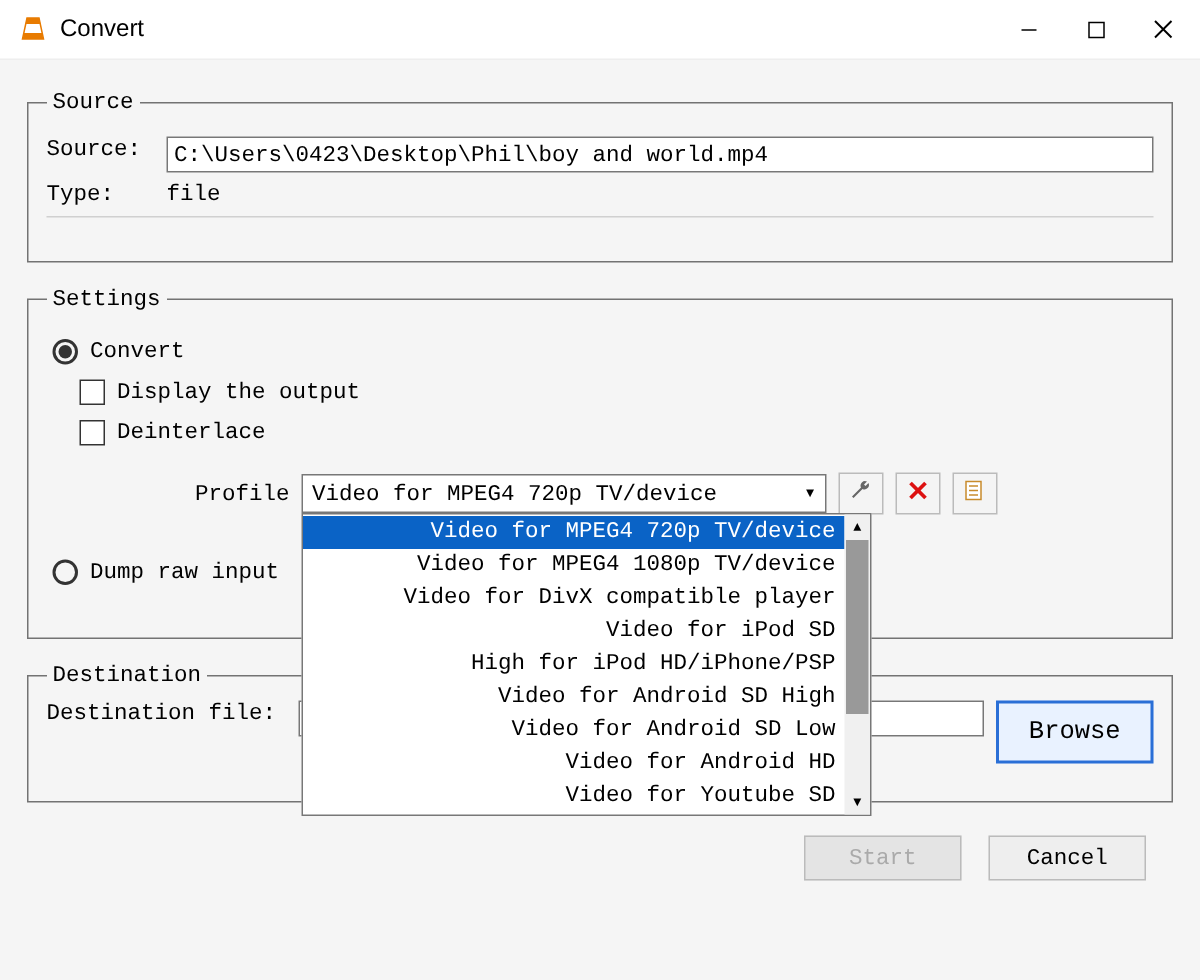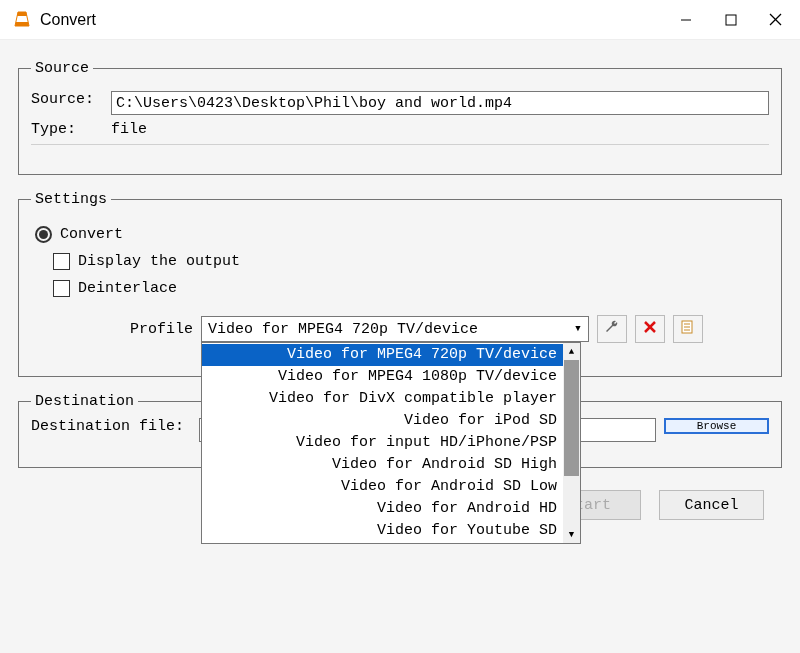--- a/index.html
+++ b/index.html
@@ -89,21 +89,21 @@
   margin-left: 18px;
 }
 .profile-row {
   display: flex; align-items: center; gap: 8px;
   margin: 18px 0 8px 22px;
   text-align: right;
 }
 .profile-label { min-width: 140px; }
 .combo {
   position: relative;
-  width: 388px;
+  width: 350px;
   height: 26px;
 }
 .combo-display {
   border: 1px solid #777;
   height: 26px;
   background: #fff;
   display: flex; align-items: center;
   padding: 0 6px;
   font-family: "Courier New", monospace;
 }
@@ -159,25 +159,25 @@
   border: 1px solid #bbb;
   background: #f4f4f4;
   display: flex; align-items: center; justify-content: center;
 }
 .dest-row {
   display: flex; align-items: flex-start;
   gap: 8px;
 }
 .dest-label { min-width: 160px; }
 .browse-btn {
-  width: 105px; height: 16px;
+  width: 105px; height: 42px;
   border: 2px solid #2a6fd6;
   background: #e9f2ff;
   font-family: "Courier New", monospace;
-  font-size: 11px;
+  font-size: 17px;
   display: flex; align-items: center; justify-content: center;
 }
 .footer {
   display: flex; justify-content: flex-end;
   gap: 18px;
   padding: 6px 22px;
 }
 .btn {
   width: 105px; height: 30px;
   border: 1px solid #bbb;
@@ -260,21 +260,21 @@
       <div class="combo">
         <div class="combo-display">Video for MPEG4 720p TV/device</div>
         <div class="combo-arrow">▼</div>
         <div class="dropdown">
           <div class="dropdown-inner">
             <div class="dropdown-list" id="dd-list">
                 <div class="dd-item selected">Video for MPEG4 720p TV/device</div>
                 <div class="dd-item">Video for MPEG4 1080p TV/device</div>
                 <div class="dd-item">Video for DivX compatible player</div>
                 <div class="dd-item">Video for iPod SD</div>
-                <div class="dd-item">Video for input HD/iPhone/PSP</div>
+                <div class="dd-item">High for iPod HD/iPhone/PSP</div>
                 <div class="dd-item">Video for Android SD High</div>
                 <div class="dd-item">Video for Android SD Low</div>
                 <div class="dd-item">Video for Android HD</div>
                 <div class="dd-item">Video for Youtube SD</div>
               </div>
             <div class="dd-scrollbar">
               <div class="dd-sbtn">▲</div>
               <div class="dd-track">
                   <div class="dd-thumb"></div>
                 </div>
@@ -303,20 +303,24 @@
           <svg width="16" height="16" viewBox="0 0 16 16">
               <rect x="2" y="2" width="10" height="12" fill="#fff" stroke="#c88b2b"></rect>
               <line x1="4" y1="5" x2="10" y2="5" stroke="#c88b2b"></line>
               <line x1="4" y1="8" x2="10" y2="8" stroke="#c88b2b"></line>
               <line x1="4" y1="11" x2="10" y2="11" stroke="#c88b2b"></line>
             </svg>
         </span>
       </div>
     </div>
 
+    <div class="radio-row" style="margin-top:30px">
+      <span class="radio"></span>
+      <span>Dump raw input</span>
+    </div>
   </fieldset>
 
   <fieldset>
     <legend>Destination</legend>
     <div class="dest-row">
       <span class="dest-label">Destination file:</span>
       <input type="text" value="" style="">
       <div class="browse-btn">Browse</div>
     </div>
   </fieldset>

